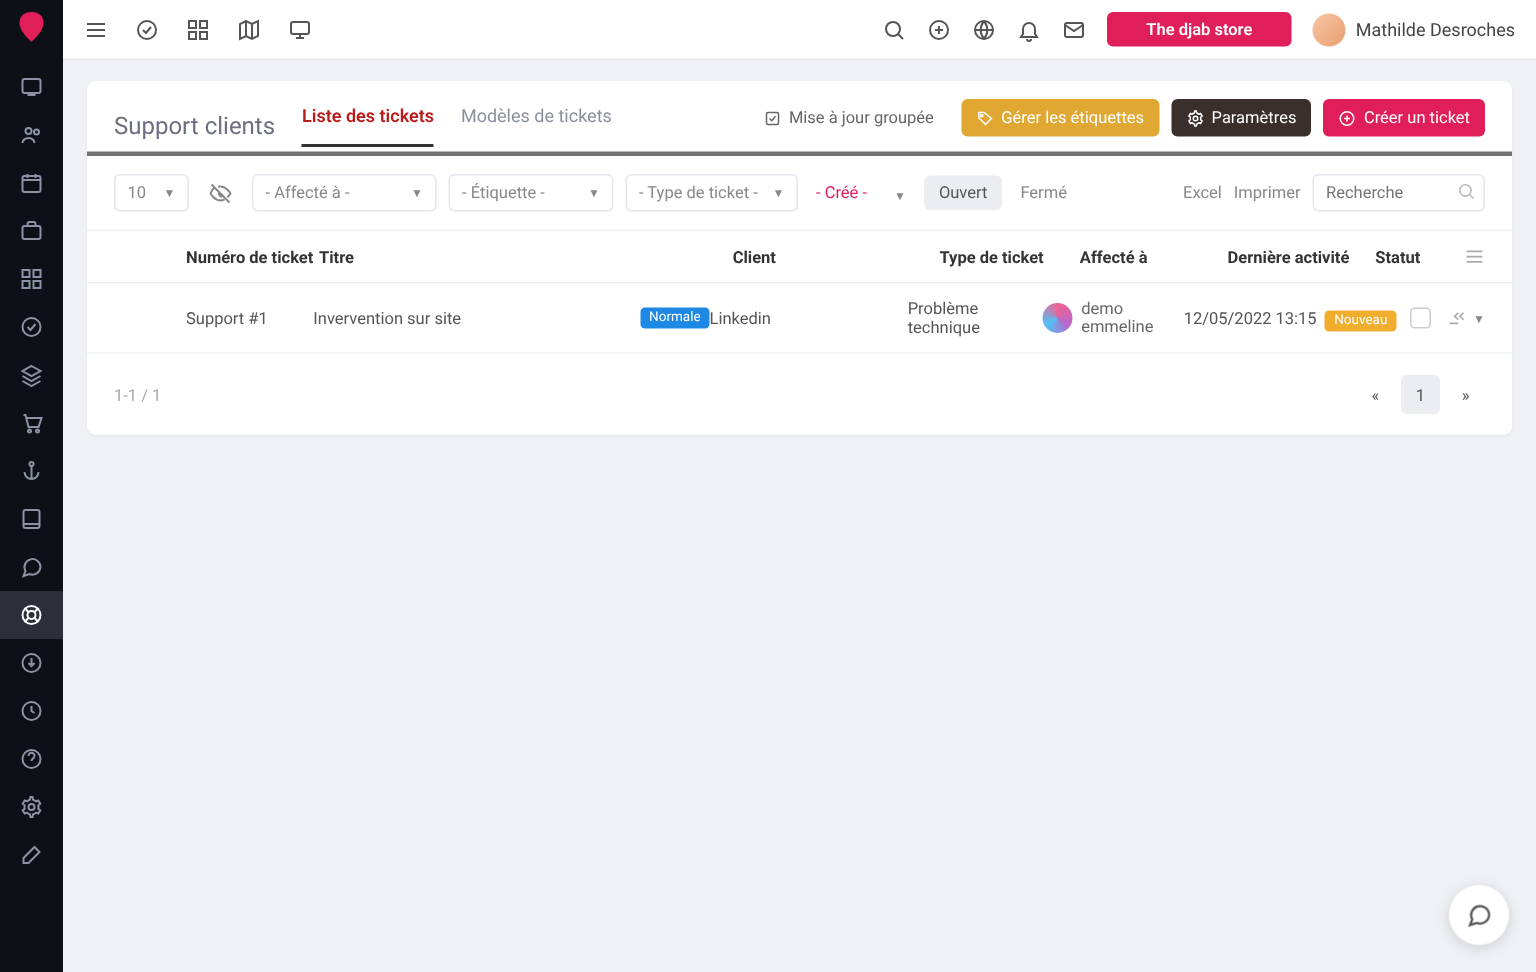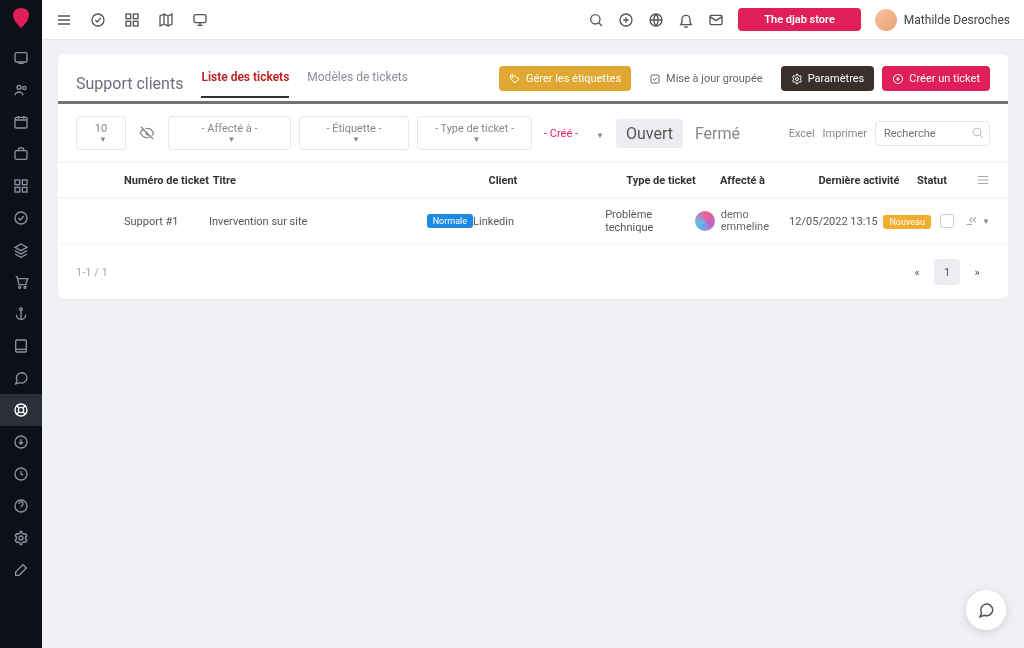--- a/index.html
+++ b/index.html
@@ -25,30 +25,30 @@
 .tabs { display: flex; gap: 18px; }
 .tab { font-size: 12px; color: #8a8f9c; padding-bottom: 12px; cursor: pointer; border-bottom: 2px solid transparent; }
 .tab.active { color: #b91c1c; font-weight: 600; border-bottom-color: #333; }
 .header-actions { margin-left: auto; display: flex; align-items: center; gap: 8px; padding-bottom: 10px; }
 .btn { border: none; padding: 6px 10px; border-radius: 4px; font-size: 11px; cursor: pointer; display: inline-flex; align-items: center; gap: 5px; }
 .btn-yellow { background: #e0a832; color: #fff; }
 .btn-link { background: transparent; color: #666; }
 .btn-dark { background: #3a2f2a; color: #fff; }
 .btn-pink { background: #e01e5a; color: #fff; }
 .filter-row { display: flex; align-items: center; gap: 8px; padding: 12px 18px; border-bottom: 1px solid #edf0f3; flex-wrap: wrap; }
-.select { border: 1px solid #e3e6ec; background: #fff; border-radius: 4px; font-size: 11px; color: #888; padding: 5px 8px; display: flex; align-items: center; justify-content: space-between; cursor: pointer; flex-direction: column; }
+.select { border: 1px solid #e3e6ec; background: #fff; border-radius: 4px; font-size: 11px; color: #888; padding: 5px 8px; display: flex; align-items: center; justify-content: space-between; cursor: pointer; }
 .page-size { width: 50px; }
 .f-assigned { width: 123px; }
 .f-label { width: 110px; }
 .f-type { width: 115px; }
 .visibility-btn { color: #888; cursor: pointer; padding: 4px; width: 26px; display:flex; justify-content:center; }
 .caret { font-size: 8px; color: #888; margin-left: 4px; }
 .created-link { font-size: 11px; color: #e01e5a; cursor: pointer; display: flex; align-items: flex-end; gap: 14px; padding: 0 4px; }
 .seg { display: flex; gap: 2px; }
-.seg-btn { border: none; background: transparent; font-size: 16px; color: #888; padding: 5px 10px; border-radius: 4px; cursor: pointer; }
+.seg-btn { border: none; background: transparent; font-size: 11px; color: #888; padding: 5px 10px; border-radius: 4px; cursor: pointer; }
 .seg-btn.active { background: #ecedf1; color: #555; }
 .spacer { flex: 1; }
 .export-link { font-size: 11px; color: #888; cursor: pointer; }
 .search-wrap { position: relative; width: 115px; }
 .search-input { width: 100%; border: 1px solid #e3e6ec; border-radius: 4px; font-size: 11px; padding: 5px 22px 5px 8px; color: #555; }
 .search-wrap .s-icon { position: absolute; right: 6px; top: 5px; color: #bbb; }
 .thead, .trow { display: flex; align-items: center; padding: 10px 18px; font-size: 11px; }
 .thead { font-weight: 700; color: #333; border-bottom: 1px solid #edf0f3; }
 .trow { border-bottom: 1px solid #f2f4f7; color: #555; }
 .col-num { width: 90px; margin-left: 48px; }
@@ -262,33 +262,33 @@
 <div class="main">
   <div class="card">
 
     <div class="card-header">
       <div class="page-title">Support clients</div>
       <div class="tabs">
         <div class="tab active">Liste des tickets</div>
         <div class="tab">Modèles de tickets</div>
       </div>
       <div class="header-actions">
+        <button class="btn btn-link">
+          <svg width="12" height="12" viewBox="0 0 24 24" fill="none" stroke="currentColor" stroke-width="2">
+              <rect x="4" y="4" width="16" height="16" rx="2"></rect>
+              <path d="M8 12l3 3 5-6"></path>
+            </svg>
+          <span>Mise à jour groupée</span>
+        </button>
         <button class="btn btn-yellow">
           <svg width="12" height="12" viewBox="0 0 24 24" fill="none" stroke="currentColor" stroke-width="2">
               <path d="M20 12l-8 8-9-9V4h7l10 8z"></path>
               <circle cx="7" cy="8" r="1.5"></circle>
             </svg>
           <span>Gérer les étiquettes</span>
-        </button>
-        <button class="btn btn-link">
-          <svg width="12" height="12" viewBox="0 0 24 24" fill="none" stroke="currentColor" stroke-width="2">
-              <rect x="4" y="4" width="16" height="16" rx="2"></rect>
-              <path d="M8 12l3 3 5-6"></path>
-            </svg>
-          <span>Mise à jour groupée</span>
         </button>
         <button class="btn btn-dark">
           <svg width="12" height="12" viewBox="0 0 24 24" fill="none" stroke="currentColor" stroke-width="2">
               <circle cx="12" cy="12" r="3"></circle>
               <path d="M19 12c0-.6-.1-1.1-.2-1.7l2-1.5-2-3.4-2.3 1a7 7 0 00-2.9-1.7L13 2h-2l-.6 2.7a7 7 0 00-2.9 1.7l-2.3-1-2 3.4 2 1.5A7 7 0 005 12c0 .6.1 1.1.2 1.7l-2 1.5 2 3.4 2.3-1a7 7 0 002.9 1.7L11 22h2l.6-2.7a7 7 0 002.9-1.7l2.3 1 2-3.4-2-1.5c.1-.6.2-1.1.2-1.7z"></path>
             </svg>
           <span>Paramètres</span>
         </button>
         <button class="btn btn-pink">
           <svg width="12" height="12" viewBox="0 0 24 24" fill="none" stroke="currentColor" stroke-width="2">

